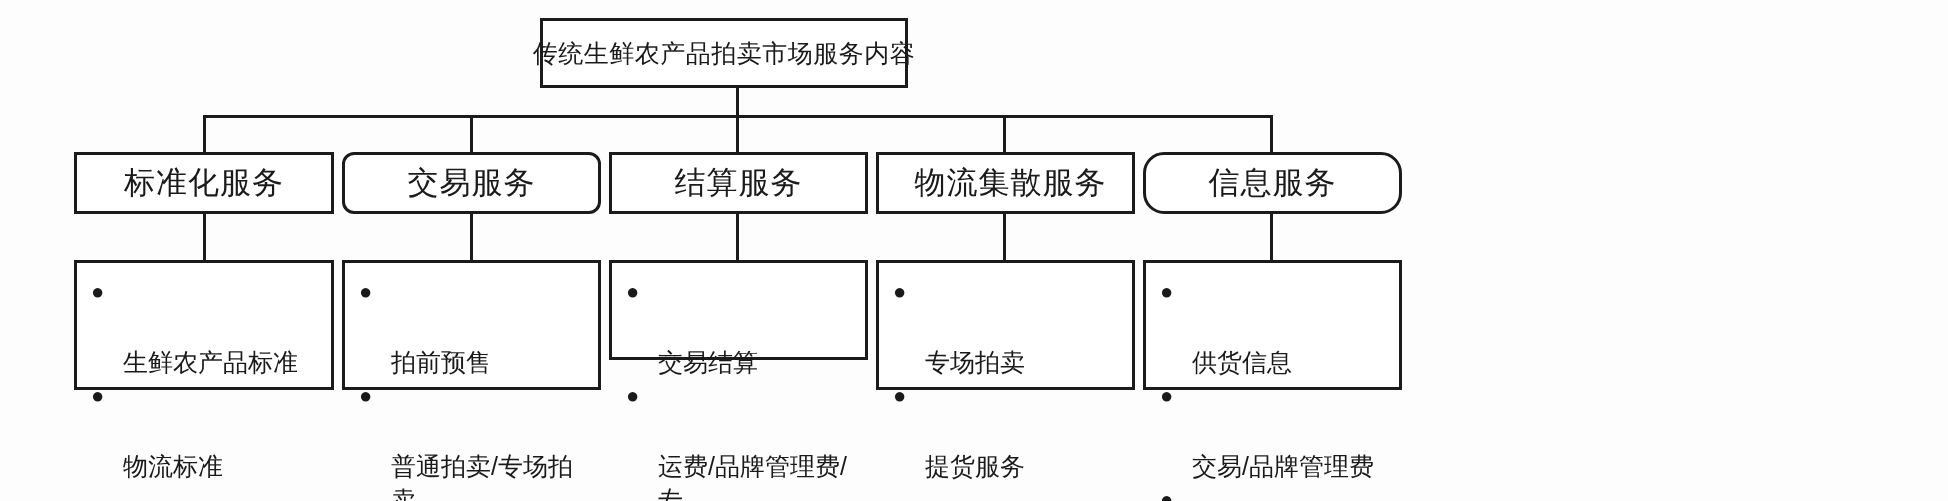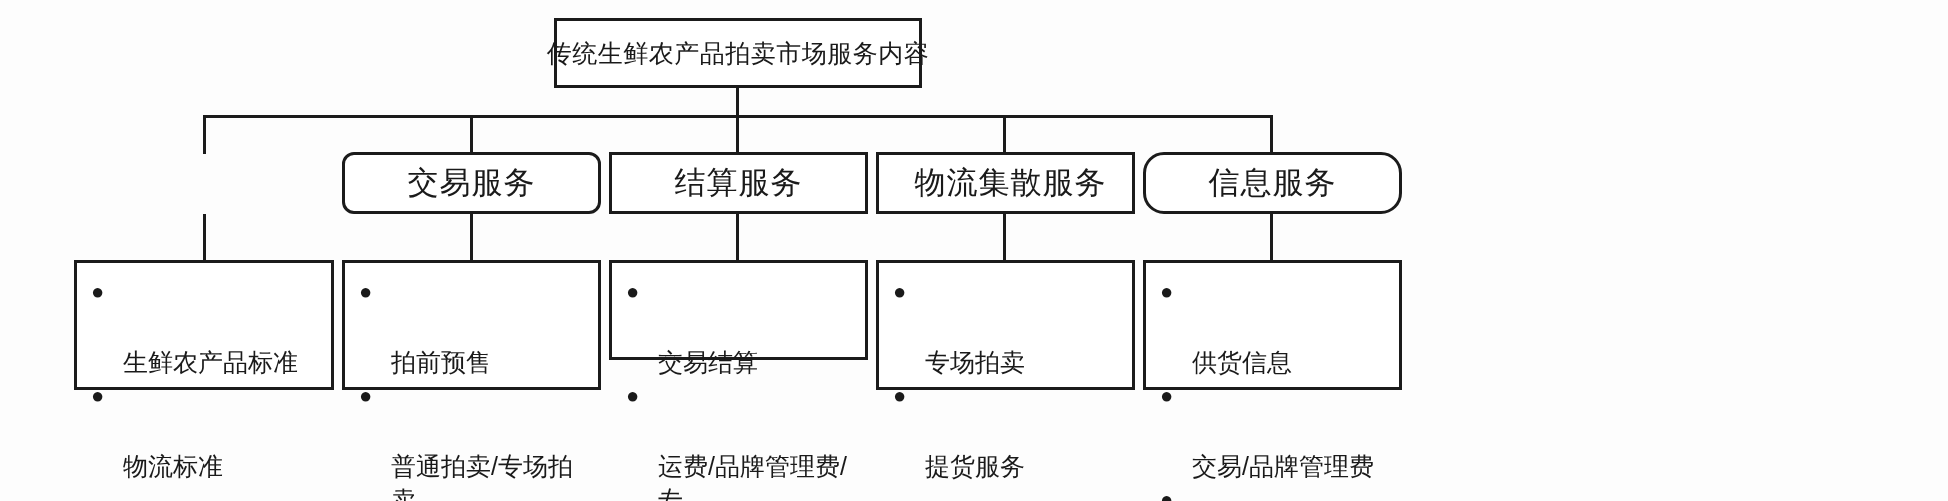--- a/index.html
+++ b/index.html
@@ -69,34 +69,37 @@
     background: #1b1b1b;
   }
   .v { width: 3px; }
   .h { height: 3px; }
 </style>
 </head>
 <body>
 
 <div id="canvas">
 
-  <div class="box root-box" style="left:554px; top:18px; width:368px; height:70px;">
+  <div class="box root-box" style="left:540px; top:18px; width:368px; height:70px;">
     <span>传统生鲜农产品拍卖市场服务内容</span>
   </div>
 
   <div class="conn v" style="left:736px; top:88px; width:3px; height:29px;"></div>
 
   <div class="conn h" style="left:203px; top:115px; width:1070px; height:3px;"></div>
 
   <div class="conn v" style="left:203px; top:115px; width:3px; height:39px;"></div>
   <div class="conn v" style="left:470px; top:115px; width:3px; height:39px;"></div>
   <div class="conn v" style="left:736px; top:115px; width:3px; height:39px;"></div>
   <div class="conn v" style="left:1003px; top:115px; width:3px; height:39px;"></div>
   <div class="conn v" style="left:1270px; top:115px; width:3px; height:39px;"></div>
 
+  <div class="box cat-box" style="left:74px; top:152px; width:260px; height:62px;">
+    <span>标准化服务</span>
+  </div>
   <div class="box cat-box" style="left:342px; top:152px; width:259px; height:62px;border-radius:12px;">
     <span>交易服务</span>
   </div>
   <div class="box cat-box" style="left:609px; top:152px; width:259px; height:62px;">
     <span>结算服务</span>
   </div>
   <div class="box cat-box" style="left:876px; top:152px; width:259px; height:62px;padding-left:10px;">
     <span>物流集散服务</span>
   </div>
   <div class="box cat-box" style="left:1143px; top:152px; width:259px; height:62px;border-radius:21px;">

